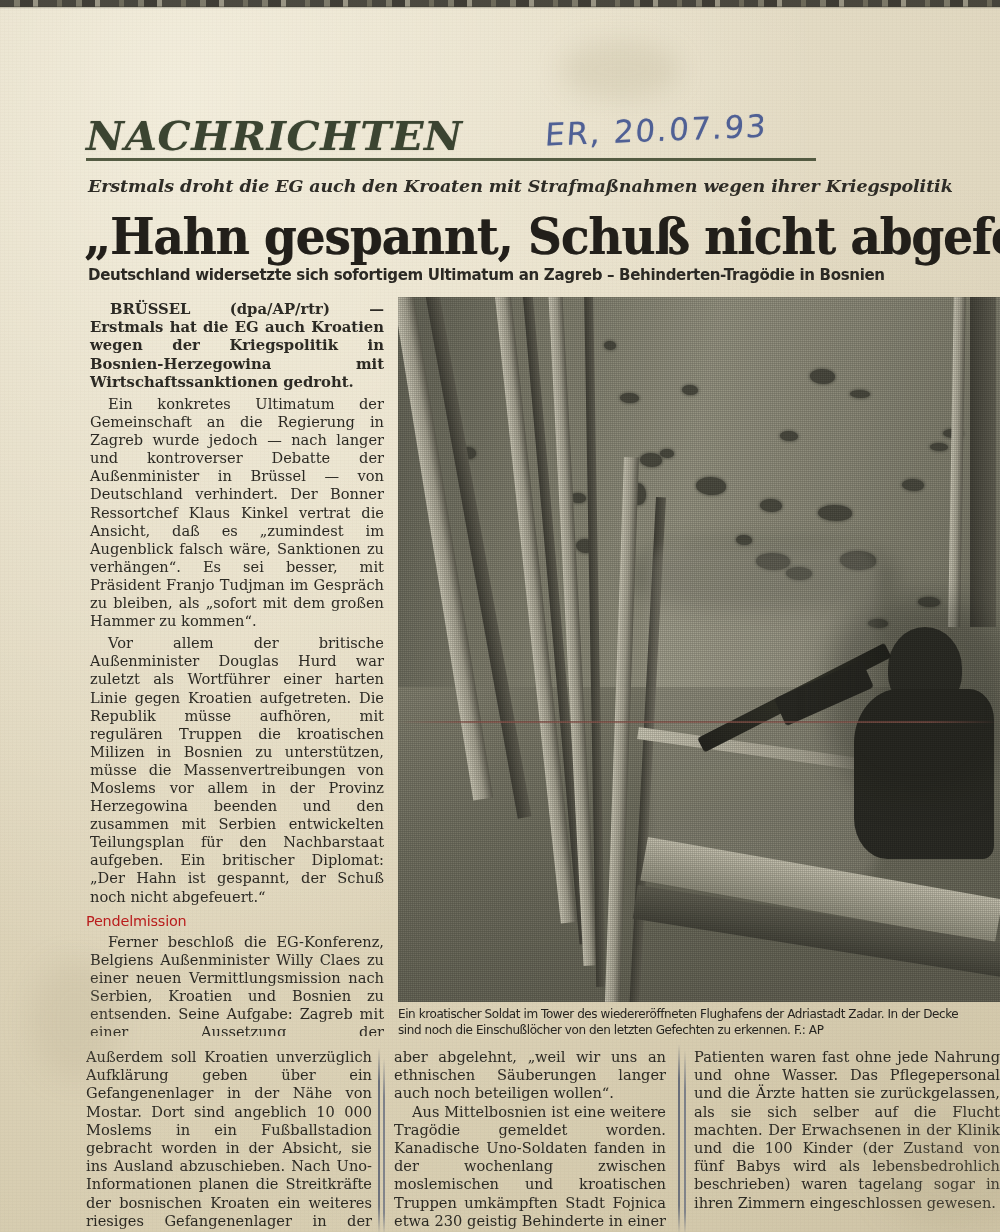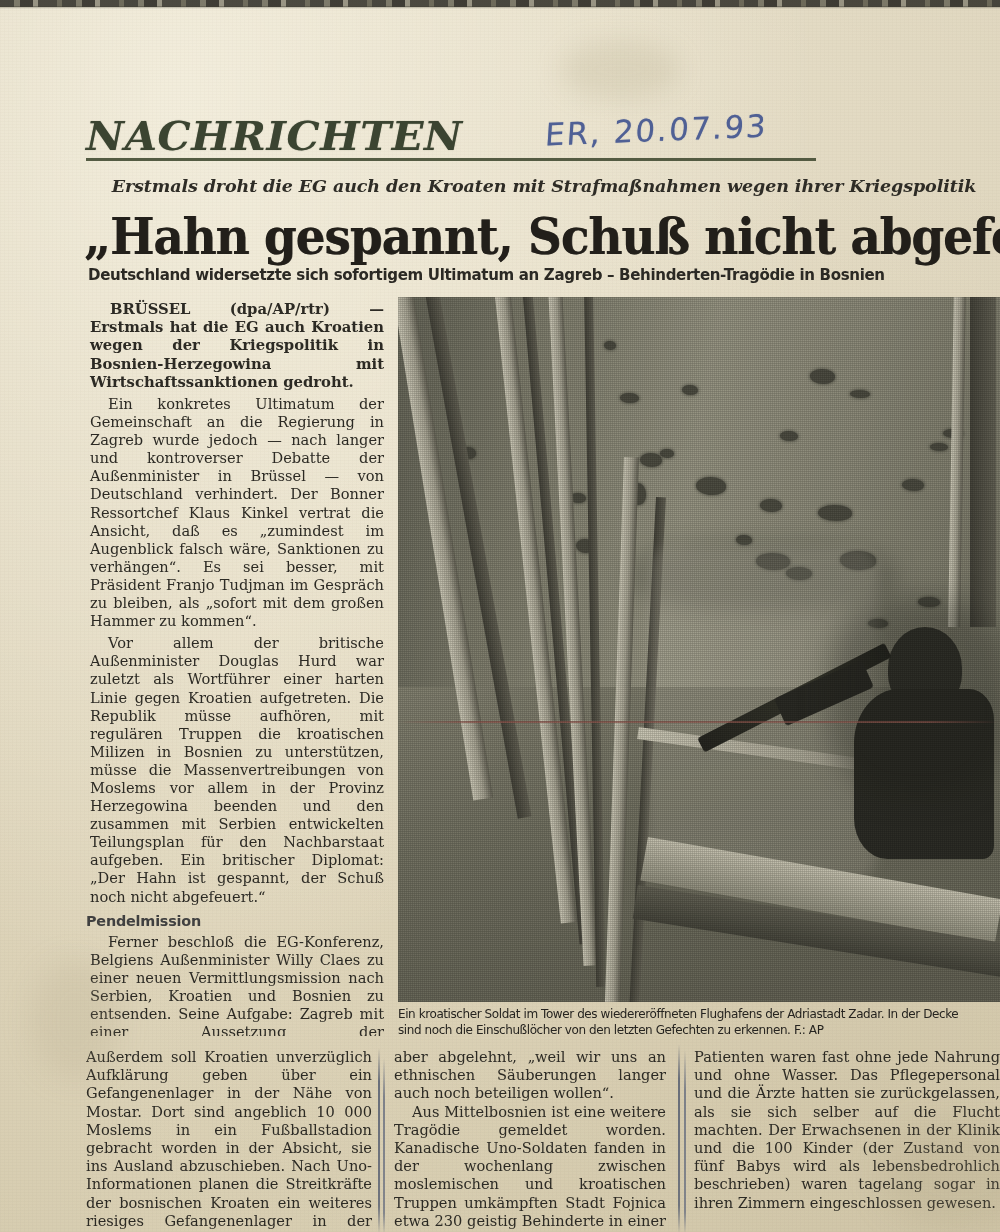--- a/index.html
+++ b/index.html
@@ -70,21 +70,21 @@
     text-shadow:0 0 1px rgba(59,79,142,.6);
     white-space:nowrap;
   }
 
   
   .kicker{
     position:absolute;left:88px;top:176px;width:912px;
     font-family:"DejaVu Serif","Liberation Serif",serif;
     font-weight:700;font-style:italic;
     font-size:17.5px;color:#2e2c26;
-    white-space:nowrap;letter-spacing:-.1px;text-align:center;
+    white-space:nowrap;letter-spacing:-.1px;
   }
   .headline{
     position:absolute;left:84px;top:211px;width:930px;
     font-family:"DejaVu Serif","Liberation Serif",serif;
     font-weight:700;
     font-size:50px;line-height:52px;
     color:#221f1a;
     letter-spacing:-1.2px;
     transform:scaleX(.94);
     transform-origin:left top;
@@ -108,21 +108,21 @@
     margin:4px;
     font-family:"DejaVu Serif","Liberation Serif",serif;
     font-size:14.6px;line-height:18.1px;
     color:#2c2a24;text-align:justify;
     text-indent:18px;
     -webkit-hyphens:auto;hyphens:auto;
   }
   .col-left p.lead{font-weight:700;font-size:14.8px;line-height:18.2px;text-indent:20px;}
   .subsec{
     font-family:"DejaVu Sans","Liberation Sans",sans-serif;
-    font-weight:700;font-size:14.4px;color:#404040;
+    font-weight:400;font-size:14.4px;color:#b91c1c;
     margin:7px 0 2px 0;letter-spacing:-.2px;
   }
 
   
   .photo{
     position:absolute;left:398px;top:297px;width:602px;height:705px;
     overflow:hidden;
     background:#8e8c74;
     filter:contrast(1.05) saturate(.55);
   }

